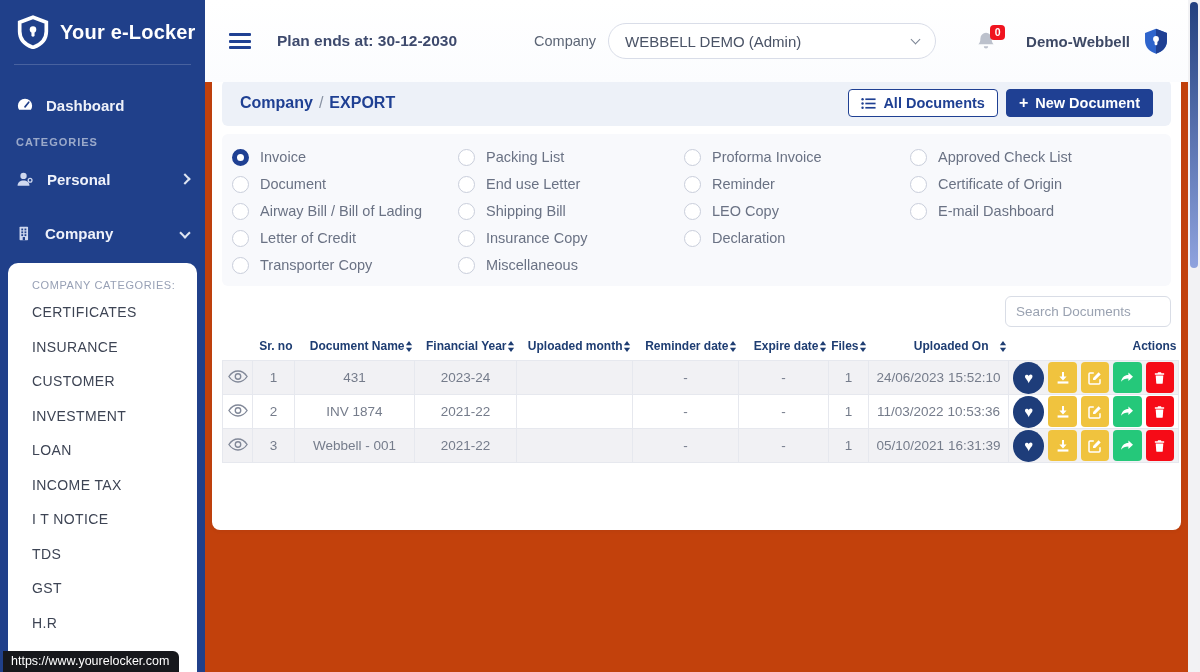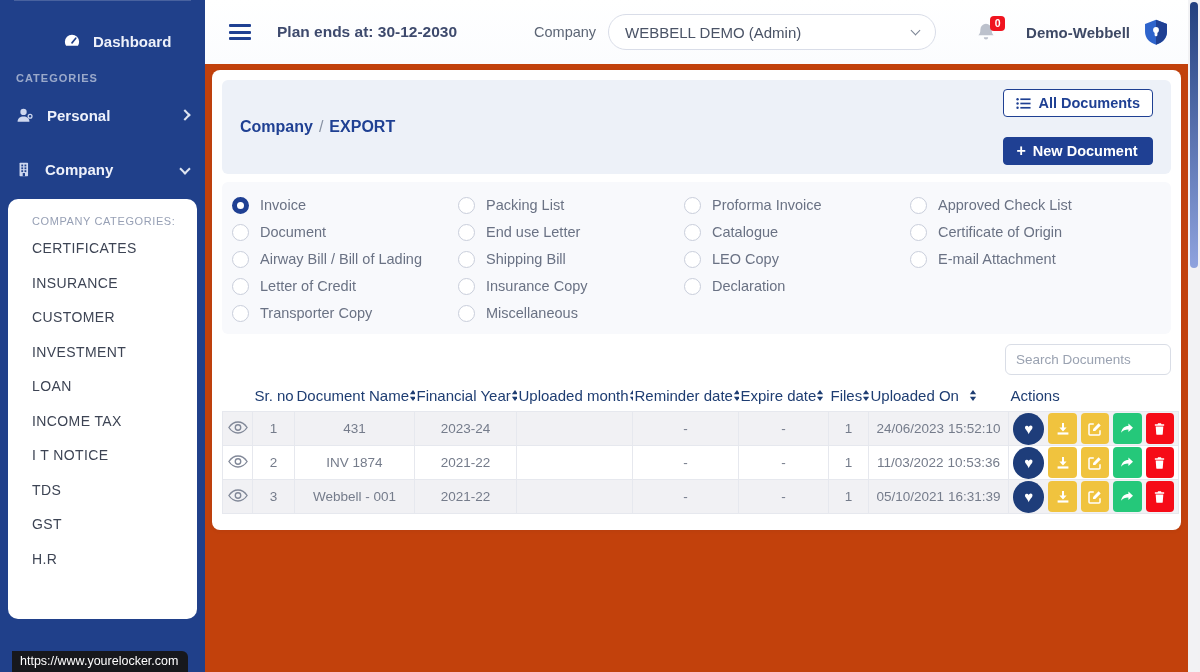--- a/index.html
+++ b/index.html
@@ -5,36 +5,36 @@
   * { margin:0; padding:0; box-sizing:border-box; }
   html,body { width:1200px; height:672px; overflow:hidden; font-family:"Liberation Sans", sans-serif; background:#edeef3; }
 
   
   .sidebar { position:absolute; left:0; top:0; width:205px; height:672px; background:#20408a; color:#fff; z-index:3; }
   .side-logo { height:64px; display:flex; align-items:center; gap:10px; padding:0 16px; }
   .side-logo .logo-text { font-size:20px; font-weight:700; letter-spacing:.2px; white-space:nowrap; }
   .side-divider { border-bottom:1px solid rgba(255,255,255,.18); margin:0 14px; }
   .nav-item { display:flex; align-items:center; gap:12px; padding:0 16px; height:40px; font-size:15px; font-weight:700; color:#eef1fa; cursor:pointer; }
   .nav-item .chev { margin-left:auto; }
-  .nav-dashboard { margin-top:20px;margin-left:47px; }
+  .nav-dashboard { margin-top:20px; }
   .cat-label { margin:8px 16px 0; font-size:11px; font-weight:700; letter-spacing:1px; color:rgba(255,255,255,.55); height:18px; display:flex; align-items:center; }
   .nav-personal { margin-top:8px; font-weight:600; }
   .nav-company { margin-top:14px; font-weight:600; }
   .chev { width:8px; height:8px; border-right:2px solid #dfe5f2; border-bottom:2px solid #dfe5f2; display:inline-block; }
   .chev.right { transform:rotate(-45deg); }
   .chev.down { transform:rotate(45deg); }
   .submenu { margin:10px 8px 0; background:#fff; border-radius:10px; padding:14px 0 10px; height:420px; color:#3d4454; }
   .submenu-header { font-size:11px; font-weight:400; letter-spacing:.6px; color:#97a0b5; padding:2px 0 4px 24px; }
   .submenu-item { font-size:14px; letter-spacing:.4px; color:#3d4454; padding:0 24px; height:34.5px; display:flex; align-items:center; cursor:pointer; }
 
   
-  .url-tooltip { position:absolute; left:12px; bottom:0; z-index:9; background:#17181c; color:#fff; font-size:12.5px; padding:3px 10px 4px 8px; border-top-right-radius:6px;text-align:center; }
+  .url-tooltip { position:absolute; left:3px; bottom:0; z-index:9; background:#17181c; color:#fff; font-size:12.5px; padding:3px 10px 4px 8px; border-top-right-radius:6px;text-align:center; }
 
   
-  .topbar { position:absolute; left:205px; top:0; right:0; height:64px; background:linear-gradient(#ffffff, #fbfcfe); display:flex; align-items:center; padding:0 30px 0 24px; z-index:2; }
+  .topbar { position:absolute; left:205px; top:0; right:0; height:82px; background:linear-gradient(#ffffff, #fbfcfe); display:flex; align-items:center; padding:0 30px 0 24px; z-index:2; }
   .hamburger { width:22px; display:flex; flex-direction:column; gap:3.5px; cursor:pointer; }
   .hamburger span { display:block; height:3px; background:#1f4093; border-radius:1px; }
   .plan-text { margin-left:26px; font-size:15.5px; font-weight:700; color:#3e4a6d; }
   .top-spacer { flex:1; }
   .company-label { font-size:14.5px; color:#5c6575; margin-right:12px; }
   .company-select { width:328px; height:36px; border:1px solid #d9dde8; border-radius:18px; background:#fff; display:flex; align-items:center; justify-content:space-between; padding:0 16px; cursor:pointer; }
   .company-select .sel-text { font-size:15px; color:#4a5366; }
   .sel-chev { width:7px; height:7px; border-right:1.6px solid #7b8494; border-bottom:1.6px solid #7b8494; transform:rotate(45deg); margin-top:-3px; }
   .bell-wrap { position:relative; margin-left:40px; cursor:pointer; }
   .bell-badge { position:absolute; top:-6px; right:-9px; background:#f0141f; color:#fff; font-size:10.5px; font-weight:700; padding:1px 4.5px 2px; border-radius:4px; }
@@ -43,60 +43,70 @@
 
   
   .main { position:absolute; left:205px; top:64px; right:0; bottom:0; background:#c2410c; padding:6px 19px 0 7px; }
   .card { background:#fff; border-radius:8px; height:460px; box-shadow:0 1px 4px rgba(40,50,80,.06); overflow:hidden; }
 
   .band { margin:10px 10px 0; background:#edf1f8; border-radius:6px; display:flex; align-items:center; justify-content:space-between; padding:9px 18px; }
   .breadcrumb { font-size:16px; font-weight:700; }
   .breadcrumb .bc-link { color:#1f4093; cursor:pointer; }
   .breadcrumb .bc-sep { color:#8a93a4; font-weight:400; padding:0 6px; }
   .breadcrumb .bc-current { color:#1f4093; }
-  .band-buttons { display:flex; gap:20px;flex-direction:column; }
+  .band-buttons { display:flex; gap:8px; }
   .btn { display:flex; align-items:center; gap:7px; font-size:14.5px; font-weight:700; border-radius:4px; padding:5px 12px; cursor:pointer; border:1px solid #1f4093; }
   .btn-outline { background:#fff; color:#1f4093; }
   .btn-solid { background:#1f4093; color:#fff; }
   .plus-glyph { font-size:16px; font-weight:700; line-height:1; }
 
   .radio-panel { margin:8px 10px 0; background:#f8f9fc; border-radius:6px; padding:8px 0 6px 10px; display:flex; }
   .radio-col { flex:0 0 226px; }
   .radio-item { display:flex; align-items:center; gap:11px; height:24px; margin:3px 0; cursor:pointer; }
   .radio-dot { width:17px; height:17px; border-radius:50%; border:1.6px solid #c9cedb; background:#fff; flex:0 0 17px; }
   .radio-dot.selected { border:5.5px solid #1f4093; }
   .radio-label { font-size:14.5px; color:#6a7284; white-space:nowrap; }
 
   .table-section { padding:10px 10px 0; }
   .search-row { display:flex; justify-content:flex-end; }
   .search-input { width:166px; height:31px; border:1px solid #d9dde6; border-radius:6px; padding:0 10px; font-size:13.5px; color:#4a5366; font-family:"Liberation Sans", sans-serif; }
   .search-input::placeholder { color:#9aa2b1; }
 
   table.doc-table { width:100%; border-collapse:collapse; table-layout:fixed; margin-top:6px; }
-  .doc-table th { font-size:15px; font-weight:400; color:#1e3d72; padding:6px 2px 7px; text-align:left; white-space:nowrap; overflow:hidden; cursor:pointer; }
+  .doc-table th { font-size:12px; font-weight:700; color:#1e3d72; padding:6px 2px 7px; text-align:right; white-space:nowrap; overflow:hidden; cursor:pointer; }
   .doc-table th .th-inner { display:inline-flex; align-items:center; gap:2px; }
   .doc-table td { font-size:13.5px; color:#757c8b; border:1px solid #e6e8ee; padding:0 4px; height:34px; text-align:center; white-space:nowrap; overflow:hidden; }
   tr.stripe td { background:#f1f1f4; }
   .eye-btn { background:none; border:none; cursor:pointer; display:inline-flex; align-items:center; padding:0; }
   .actions-cell .act-wrap { display:flex; align-items:center; justify-content:center; gap:4px; }
   .act-btn { border:none; cursor:pointer; display:flex; align-items:center; justify-content:center; color:#fff; }
   .act-circle { width:32px; height:32px; border-radius:50%; font-size:15px; }
   .act-square { width:29px; height:31px; border-radius:4px; }
   .records-footer { font-size:15px; color:#5d6980; padding:16px 2px 0 10px; }
 
   
   .scroll-track { position:absolute; right:0; top:0; width:12px; height:672px; background:#f2f2f4; z-index:5; }
   .scroll-thumb { position:absolute; left:2px; top:2px; width:8px; height:266px; border-radius:4px; background:linear-gradient(#23407f, #8fa3de); cursor:pointer; }
 
   svg { display:block; }
 </style>
 </head>
 <body>
 
 <div class="sidebar">
+  <div class="side-logo">
+    <span>
+      <svg width="34" height="34" viewBox="0 0 24 24">
+        <path d="M12 1.6 L21.4 5.2 V11.6 C21.4 17.6 17.4 21 12 22.9 C6.6 21 2.6 17.6 2.6 11.6 V5.2 Z" fill="none" stroke="#ffffff" stroke-width="2.6"></path>
+        <circle cx="12" cy="10.3" r="2.3" fill="#ffffff"></circle>
+        <rect x="10.9" y="11.3" width="2.2" height="4" rx="1" fill="#ffffff"></rect>
+      </svg>
+    </span>
+    <span class="logo-text">Your e-Locker</span>
+  </div>
   <div class="side-divider"></div>
 
   <div class="nav-item nav-dashboard">
     <span>
       <svg width="18" height="18" viewBox="0 0 24 24">
         <path d="M12 3.5 A9.5 9.5 0 0 0 2.5 13 a9.5 9.5 0 0 0 1.6 5.3 h15.8 A9.5 9.5 0 0 0 21.5 13 a9.5 9.5 0 0 0 -9.5 -9.5 z" fill="#ffffff"></path>
         <line x1="12" y1="14.5" x2="17" y2="8.2" stroke="#20408a" stroke-width="2.2" stroke-linecap="round"></line>
       </svg>
     </span>
     <span>Dashboard</span>
@@ -258,21 +268,21 @@
             <span class="radio-label">Miscellaneous</span>
           </div>
         </div>
         <div class="radio-col">
           <div class="radio-item">
             <span class="radio-dot"></span>
             <span class="radio-label">Proforma Invoice</span>
           </div>
           <div class="radio-item">
             <span class="radio-dot"></span>
-            <span class="radio-label">Catalogue</span>
+            <span class="radio-label">Reminder</span>
           </div>
           <div class="radio-item">
             <span class="radio-dot"></span>
             <span class="radio-label">LEO Copy</span>
           </div>
           <div class="radio-item">
             <span class="radio-dot"></span>
             <span class="radio-label">Declaration</span>
           </div>
         </div>
@@ -280,21 +290,21 @@
           <div class="radio-item">
             <span class="radio-dot"></span>
             <span class="radio-label">Approved Check List</span>
           </div>
           <div class="radio-item">
             <span class="radio-dot"></span>
             <span class="radio-label">Certificate of Origin</span>
           </div>
           <div class="radio-item">
             <span class="radio-dot"></span>
-            <span class="radio-label">E-mail Attachment</span>
+            <span class="radio-label">E-mail Dashboard</span>
           </div>
         </div>
       </div>
 
     <div class="table-section">
       <div class="search-row">
         <input class="search-input" type="text" placeholder="Search Documents" style="">
       </div>
       <table class="doc-table">
         <colgroup>

